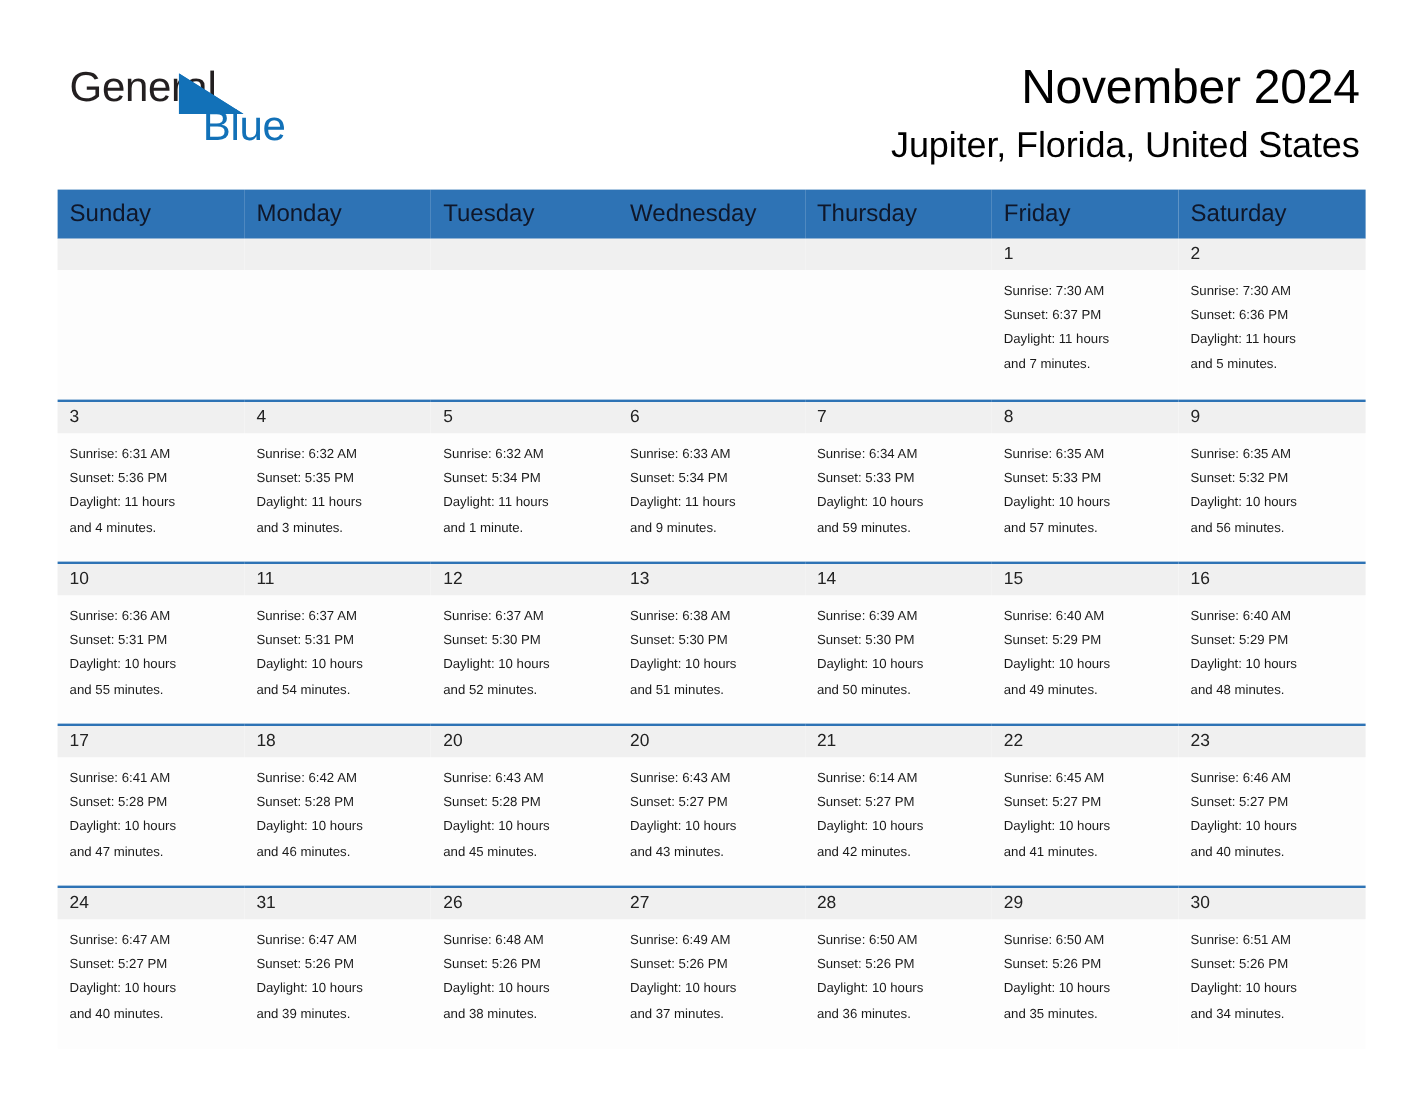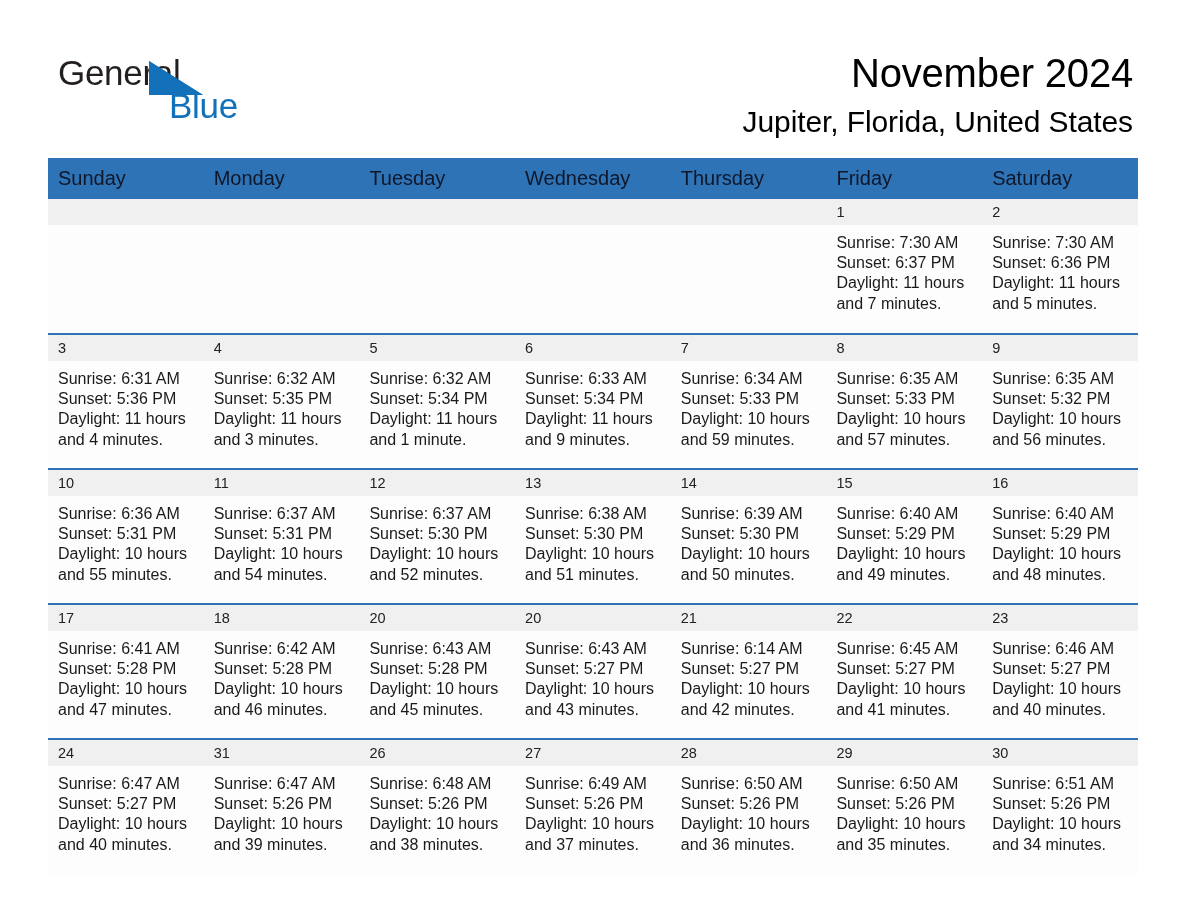--- a/index.html
+++ b/index.html
@@ -129,21 +129,21 @@
     background: #f0f0f0;
     height: 26px;
     padding: 4px 0 0 10px;
     font-size: 14.5px;
     line-height: 18px;
     color: #222222;
   }
 
   .cell-body {
     padding: 8px 0 0 10px;
-    font-size: 16px;
+    font-size: 11px;
     line-height: 20.2px;
     color: #1a1a1a;
   }
 
   .cell-body .line { white-space: nowrap; }
 
   td.empty-cell .daynum-band { background: #f0f0f0; }
   td.empty-cell .cell-body { visibility: hidden; }
 </style>
 </head>

